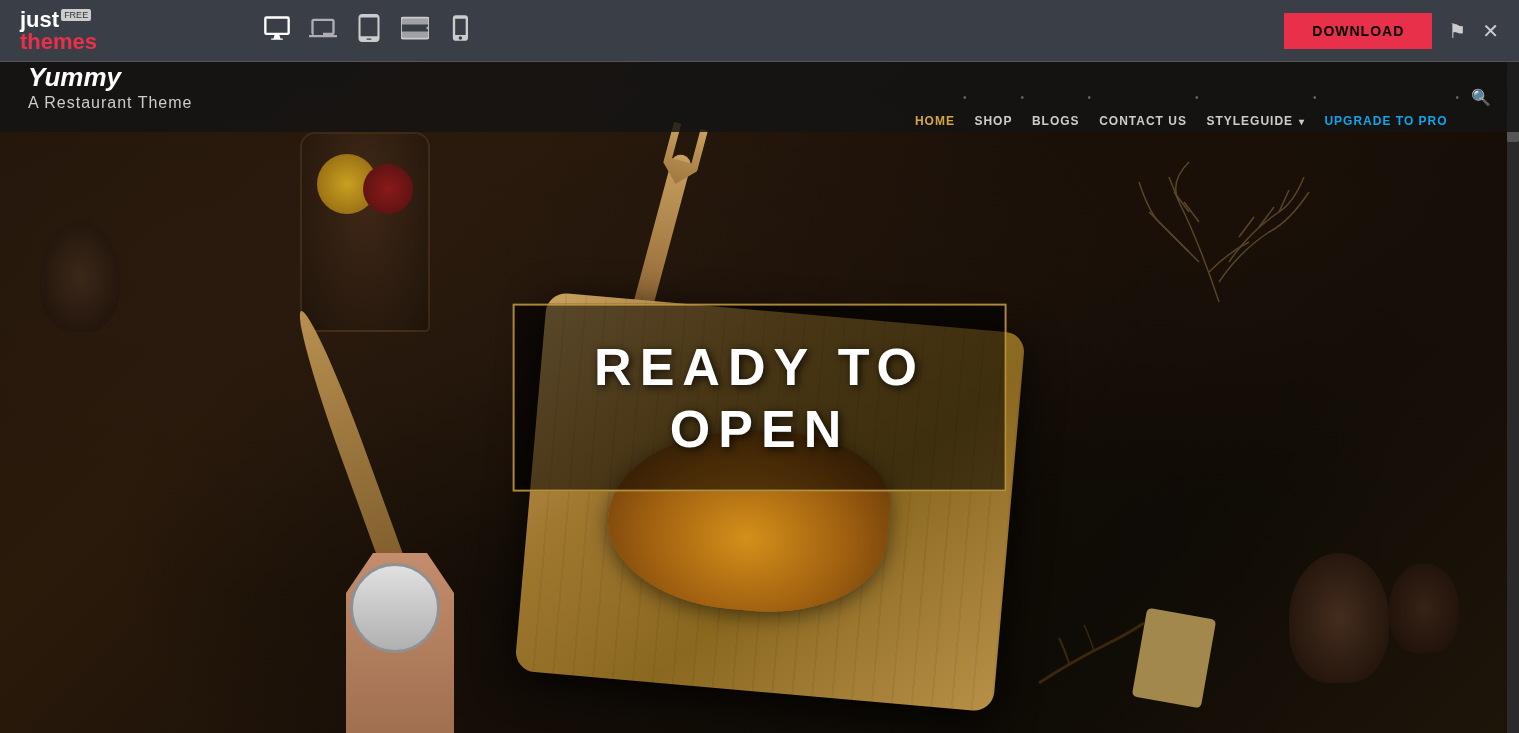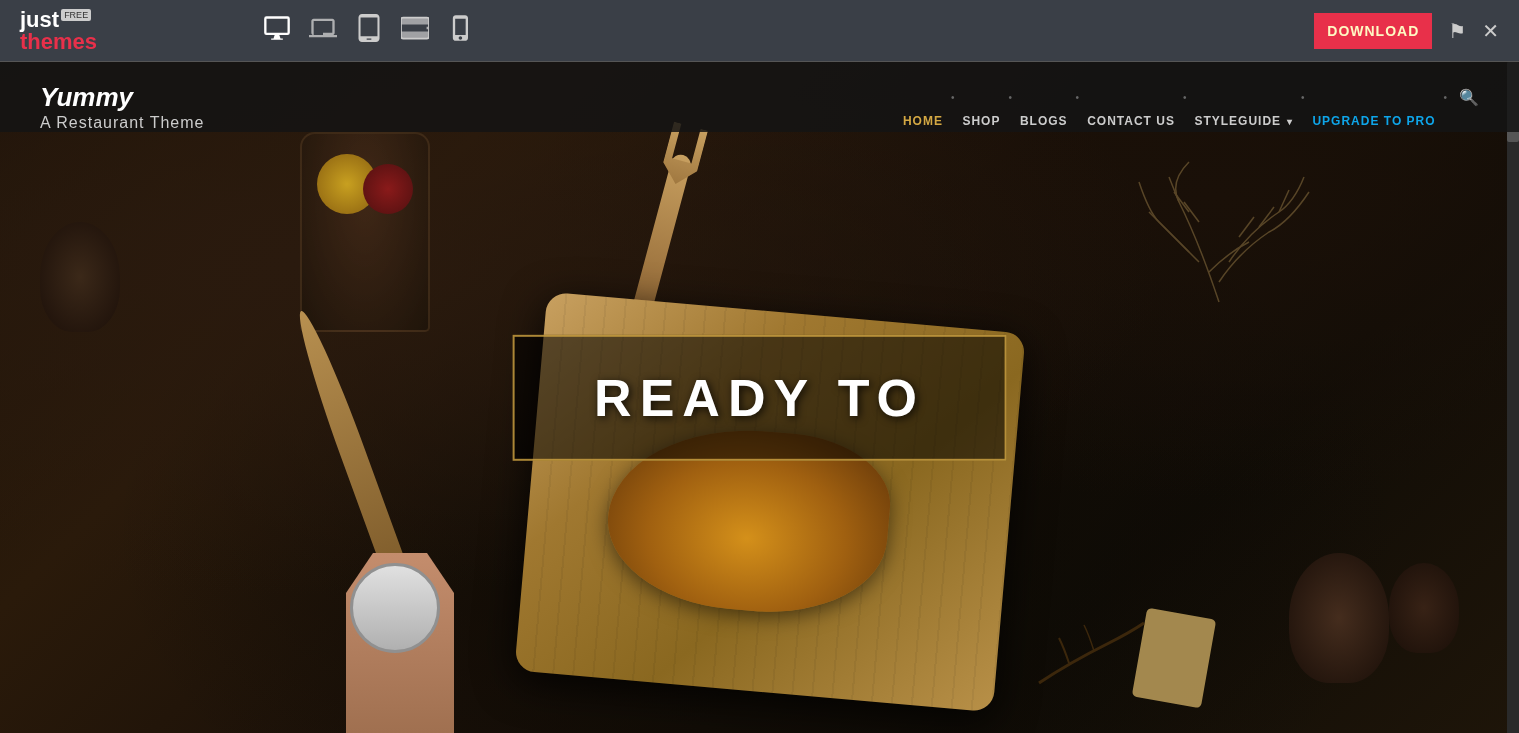--- a/index.html
+++ b/index.html
@@ -68,23 +68,23 @@
       fill: currentColor;
     }
 
     #toolbar-right {
       display: flex;
       align-items: center;
       gap: 16px;
     }
     .download-btn {
       background: #e8304a;
-      color: #fef9c3;
+      color: #000000;
       border: none;
-      padding: 10px 13px;
+      padding: 10px 28px;
       font-size: 14px;
       font-weight: bold;
       letter-spacing: 1px;
       cursor: pointer;
       text-transform: uppercase;
     }
     .flag-icon, .close-icon {
       color: #ccc;
       font-size: 20px;
       cursor: pointer;
@@ -100,23 +100,23 @@
 
     
     #site-header {
       position: absolute;
       top: 0;
       left: 0;
       right: 0;
       height: 70px;
       background: rgba(20, 20, 20, 0.85);
       display: flex;
-      align-items: flex-end;
+      align-items: flex-start;
       justify-content: space-between;
-      padding: 0 40px;
+      padding: 0 28px;
       z-index: 10;
     }
     .site-logo {
       color: white;
       line-height: 1.2;
     }
     .site-logo .site-name {
       font-size: 26px;
       font-weight: bold;
       color: white;
@@ -526,20 +526,21 @@
       <svg style="position:absolute;bottom:40px;right:370px;width:120px;height:80px;opacity:0.6;" viewBox="0 0 120 80">
         <path d="M10 70 Q40 50 80 30 Q100 20 115 10" stroke="#5a3a10" stroke-width="3" fill="none"></path>
         <path d="M40 50 Q35 35 30 25" stroke="#5a3a10" stroke-width="2" fill="none"></path>
         <path d="M65 38 Q60 22 55 12" stroke="#5a3a10" stroke-width="1.5" fill="none"></path>
       </svg>
     </div>
 
     <div id="hero-text-overlay">
       <div class="hero-text-box">
         <div class="hero-title">READY TO</div>
+        <div class="hero-title">OPEN</div>
       </div>
     </div>
 
     <div class="scrollbar-track">
       <div class="scrollbar-thumb"></div>
     </div>
   </div>
 
   <div id="site-header">
     <div class="site-logo">

